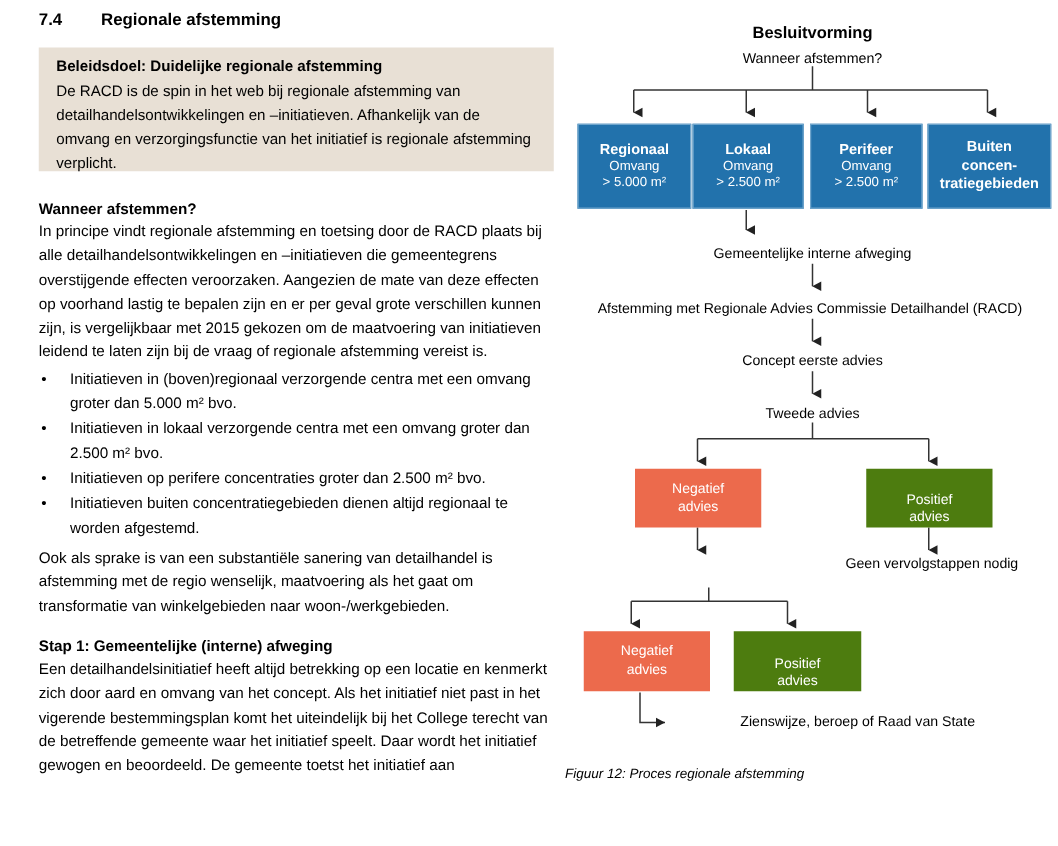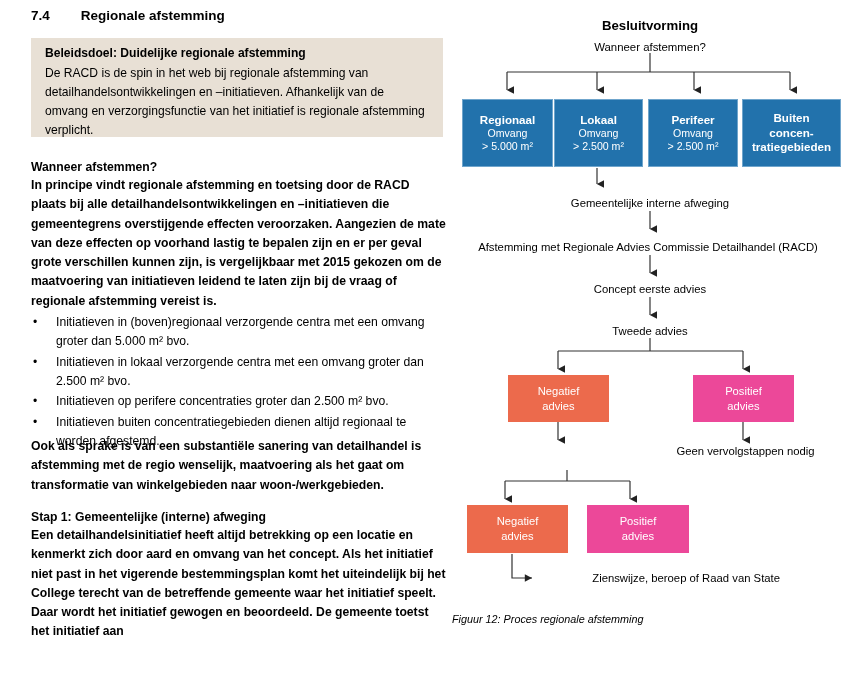--- a/index.html
+++ b/index.html
@@ -23,21 +23,21 @@
 
   .callout {
     position:absolute; left:0; top:38px; width:412px; height:99px;
     background:#e8e0d5; box-sizing:border-box;
     padding:7px 14px 0 14px;
   }
   .callout-title { font-size:12.1px; font-weight:bold; margin:0 0 1px 0; line-height:17.6px; }
   .callout-body  { font-size:12.1px; line-height:19.3px; margin:0; }
 
   .sub-head { font-size:12.2px; font-weight:bold; margin:0 0 0 0; line-height:18px; }
-  .para { font-size:12.2px; line-height:19.3px; margin:0; text-align:left;font-weight:bold; }
+  .para { font-size:12.2px; line-height:19.3px; margin:0; text-align:left; }
 
   .blk-when { position:absolute; left:0; top:158px; width:415px; }
   .bullets { list-style:none; margin:2px 0 0 0; padding:0; }
   .bullets li {
     position:relative; padding-left:25px;
     font-size:12.2px; line-height:19.3px; margin:0 0 1px 0;
   }
   .bullets li .dot {
     position:absolute; left:2px; top:0; font-size:12.2px; line-height:19.3px;
   }
@@ -52,21 +52,21 @@
     position:absolute; box-sizing:border-box;
     display:flex; flex-direction:column; align-items:center; justify-content:center;
     text-align:center; color:#fff;
   }
   .blue { background:#2272ac; border:1px solid #6fa5cc; }
   .blue .n-title { font-size:11.6px; font-weight:bold; line-height:14px; }
   .blue .n-sub   { font-size:10.6px; line-height:13.2px; font-weight:normal; }
   .blue.wrap .n-title { font-size:11.6px; font-weight:bold; line-height:14.6px; }
 
   .orange { background:#ec6a4c; }
-  .green  { background:#ec4899; }
+  .green  { background:#4d7c0f;justify-content:flex-end; }
   .adv { font-size:11.2px; line-height:14.6px; }
 
   .flabel {
     position:absolute; text-align:center; font-size:11.3px; line-height:14.5px; color:#000;
   }
   .chart-title {
     position:absolute; text-align:center; font-size:13.2px; font-weight:bold; line-height:16px;
   }
   .chart-sub {
     position:absolute; text-align:center; font-size:11.4px; line-height:14px;

